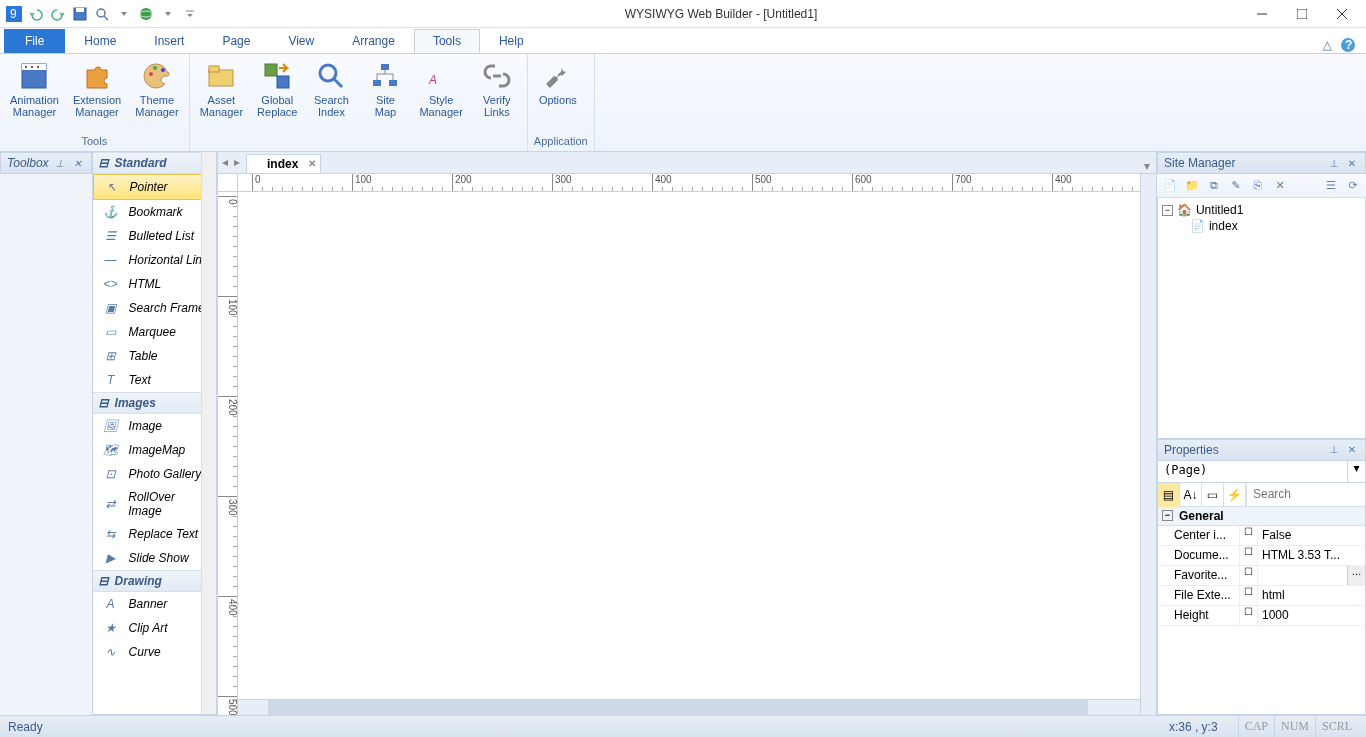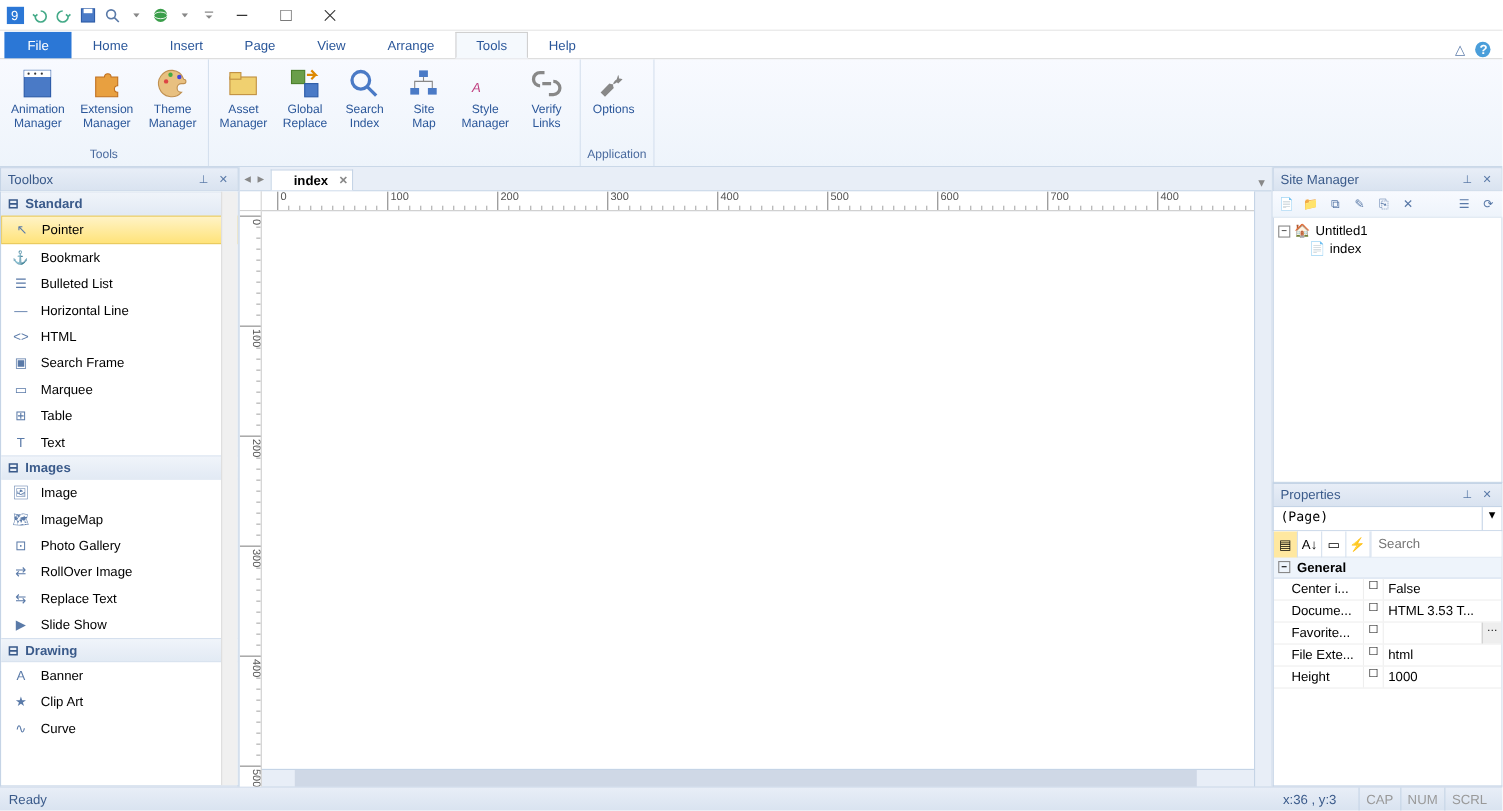--- a/index.html
+++ b/index.html
@@ -24,21 +24,21 @@
 .ribbon { height: 98px; background: linear-gradient(#f8faff, #eef4fb); border-bottom: 1px solid #c5d4e6; display: flex; }
 .rgroup { display: flex; flex-direction: column; border-right: 1px solid #d5e0ee; padding: 2px 6px; }
 .rgroup .btns { display: flex; gap: 6px; flex: 1; }
 .rgroup .label { text-align: center; color: #4a6a9e; font-size: 11px; padding: 2px 0; }
 .rbtn { display: flex; flex-direction: column; align-items: center; justify-content: flex-start; padding: 4px 4px; cursor: pointer; min-width: 48px; }
 .rbtn .ric { width: 32px; height: 32px; margin-bottom: 2px; }
 .rbtn .rlbl { text-align: center; color: #2b579a; font-size: 11px; line-height: 12px; }
 
 
 .mainrow { flex: 1; display: flex; min-height: 0; }
-.panel { background: #f0f4fa; display: flex; flex-direction: column; }
+.panel { background: #f0f4fa; display: flex; flex-direction: row; font-style: italic; }
 .panel-hdr { height: 22px; background: linear-gradient(#e8eef7, #d9e3f0); border: 1px solid #c5d4e6; display: flex; align-items: center; padding: 0 6px; color: #3a5a8a; }
 .panel-hdr .spacer { flex: 1; }
 .panel-hdr .pbtn { width: 14px; height: 14px; margin-left: 4px; display: flex; align-items: center; justify-content: center; cursor: pointer; font-size: 10px; color: #5a7aa8; }
 
 
 .toolbox { width: 218px; border-right: 1px solid #c5d4e6; }
 .tb-body { flex: 1; overflow-y: auto; background: #fff; border: 1px solid #c5d4e6; border-top: none; }
 .tb-cat { background: linear-gradient(#f0f4fa, #e2eaf4); border-top: 1px solid #d5e0ee; border-bottom: 1px solid #d5e0ee; padding: 3px 6px; display: flex; align-items: center; gap: 6px; font-weight: bold; color: #3a5a8a; cursor: pointer; }
 .tb-cat .collapse { width: 10px; text-align: center; color: #3a5a8a; }
 .tb-item { padding: 4px 6px 4px 10px; display: flex; align-items: center; gap: 10px; cursor: pointer; }
@@ -83,21 +83,21 @@
 .prop-row { display: flex; border-bottom: 1px solid #eee; height: 20px; }
 .prop-row .k { width: 82px; padding: 2px 4px 2px 16px; border-right: 1px solid #eee; overflow: hidden; white-space: nowrap; text-overflow: ellipsis; }
 .prop-row .chk { width: 18px; border-right: 1px solid #eee; text-align: center; font-size: 10px; }
 .prop-row .v { flex: 1; padding: 2px 4px; overflow: hidden; white-space: nowrap; text-overflow: ellipsis; }
 .prop-row .ell { width: 18px; border-left: 1px solid #ccc; background: #eee; text-align: center; font-size: 10px; cursor: pointer; }
 .desc { height: 80px; border-top: 1px solid #c5d4e6; background: #f8faff; position: relative; }
 
 
 .statusbar { height: 22px; background: linear-gradient(#e8eef7,#d9e3f0); border-top: 1px solid #c5d4e6; display: flex; align-items: center; padding: 0 8px; color: #3a5a8a; }
 .statusbar .sp { flex: 1; }
-.statusbar .cell { padding: 0 6px; border-left: 1px solid #c5d4e6; height: 100%; display: flex; align-items: center; color: #999; }
+.statusbar .cell { padding: 0 6px; border-left: 1px solid #c5d4e6; height: 100%; display: flex; align-items: center; color: #999; font-family: Liberation Serif, serif; }
 
 .watermark { position: absolute; right: 8px; bottom: 4px; text-align: center; opacity: 0.9; pointer-events: none; }
 .watermark .logo { font-size: 16px; font-weight: bold; color: #1a7fd4; letter-spacing: 2px; }
 .watermark .url { font-size: 9px; color: #888; }
 
 svg { display: block; }
 </style>
 </head>
 <body>
 
@@ -147,20 +147,21 @@
           <path d="M0 0 L6 0 L3 4 Z" fill="#888"></path>
         </svg>
       </div>
     <div class="qbtn">
         <svg width="8" height="8">
           <line x1="0" y1="1" x2="8" y2="1" stroke="#888"></line>
           <path d="M1 4 L7 4 L4 7 Z" fill="#888"></path>
         </svg>
       </div>
   </div>
+  <div class="title">WYSIWYG Web Builder - [Untitled1]</div>
   <div class="winbtns">
     <div class="wbtn">
         <svg width="10" height="10">
           <line x1="0" y1="5" x2="10" y2="5" stroke="#333"></line>
         </svg>
       </div>
     <div class="wbtn">
         <svg width="10" height="10">
           <rect x="0" y="0" width="10" height="10" fill="none" stroke="#333"></rect>
         </svg>

